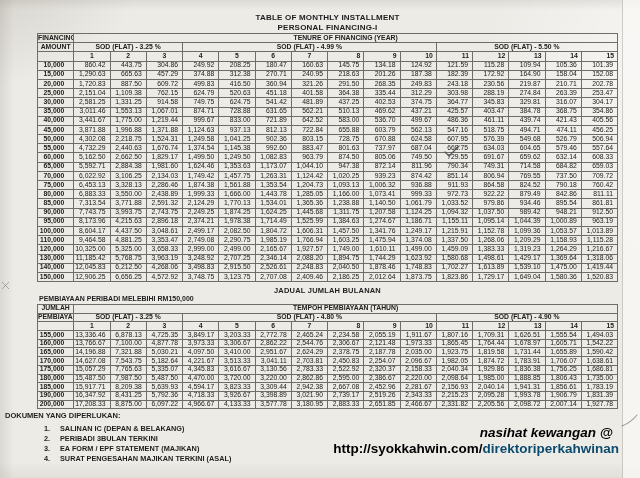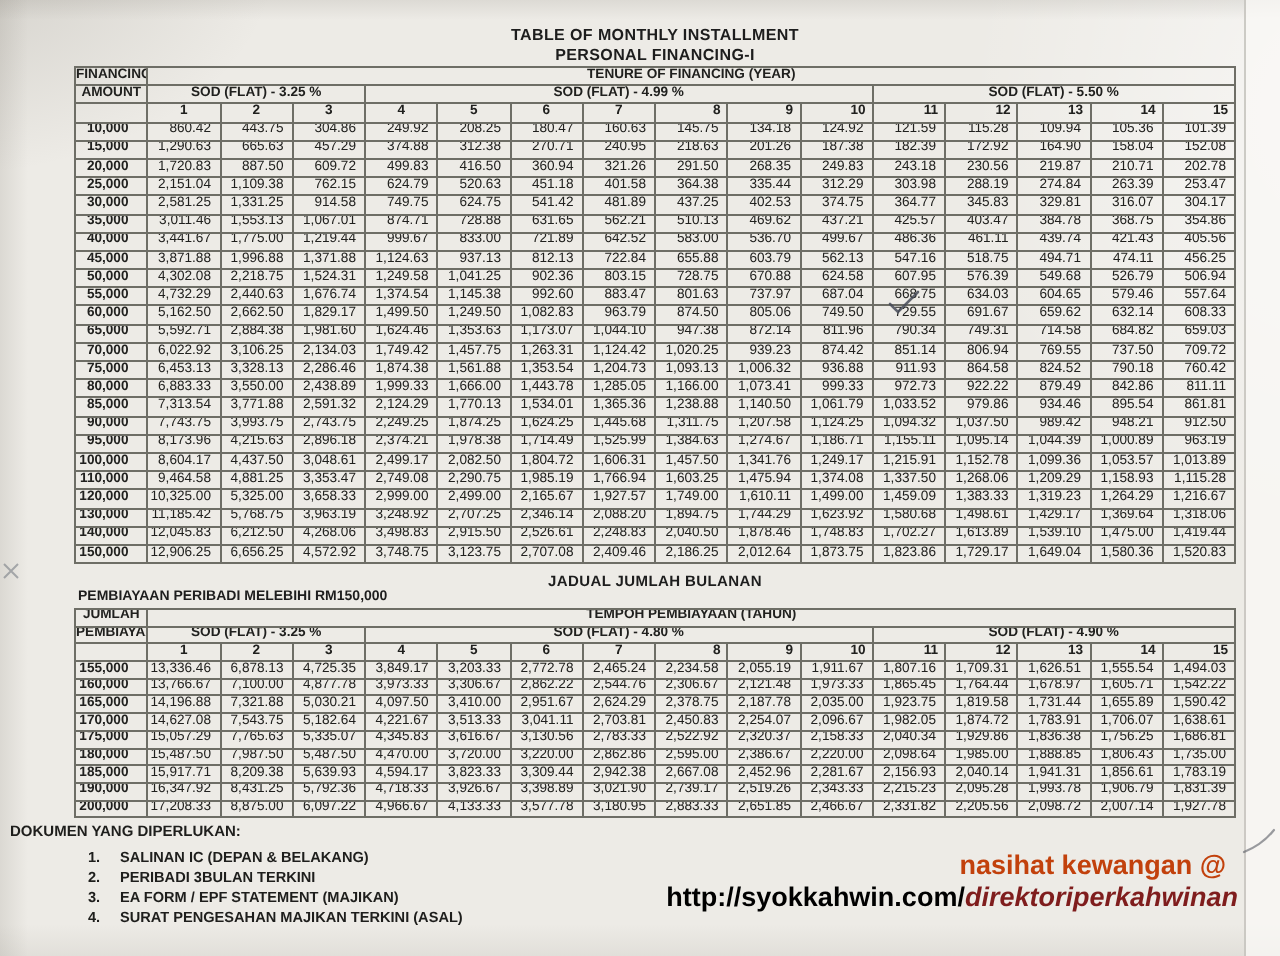--- a/index.html
+++ b/index.html
@@ -725,22 +725,22 @@
       </tr>
     </tbody>
   </table>
 
 <div id="docs-heading">DOKUMEN YANG DIPERLUKAN:</div>
 <div class="doc-item" style="top:424px"><span class="no">1.</span><span>SALINAN IC (DEPAN &amp; BELAKANG)</span></div>
 <div class="doc-item" style="top:434px"><span class="no">2.</span><span>PERIBADI 3BULAN TERKINI</span></div>
 <div class="doc-item" style="top:444px"><span class="no">3.</span><span>EA FORM / EPF STATEMENT (MAJIKAN)</span></div>
 <div class="doc-item" style="top:454px"><span class="no">4.</span><span>SURAT PENGESAHAN MAJIKAN TERKINI (ASAL)</span></div>
 
-<div id="promo-line1" style="color: #c2410c;">nasihat kewangan @</div>
-<div id="promo-line2"><span id="url-base" style="color: #000000;">http://syokkahwin.com/</span><span id="url-path" style="color: #7f1d1d; font-style: italic;">direktoriperkahwinan</span></div>
+<div id="promo-line1" style="color: #000000; font-style: italic;">nasihat kewangan @</div>
+<div id="promo-line2"><span id="url-base" style="color: #000000;">http://syokkahwin.com/</span><span id="url-path" style="color: #0c4a6e;">direktoriperkahwinan</span></div>
 
 <svg class="pen" style="left:443px;top:145px" width="18" height="13" viewBox="0 0 18 13">
   <path d="M2,7 L6,11 L16,1" stroke="#474b58" stroke-width="1.3" fill="none" stroke-linecap="round" opacity="0.85"></path>
 </svg>
 <svg class="pen" style="left:1px;top:281px" width="9" height="9" viewBox="0 0 9 9">
   <path d="M1,1 L8,8 M8,1 L1,8" stroke="#70747e" stroke-width="1" fill="none" opacity="0.55"></path>
 </svg>
 <svg class="pen" style="left:621px;top:414px" width="18" height="14" viewBox="0 0 18 14">
   <path d="M1,12 C6,10 12,6 16,1" stroke="#5a5e66" stroke-width="1.1" fill="none" stroke-linecap="round" opacity="0.6"></path>
 </svg>

